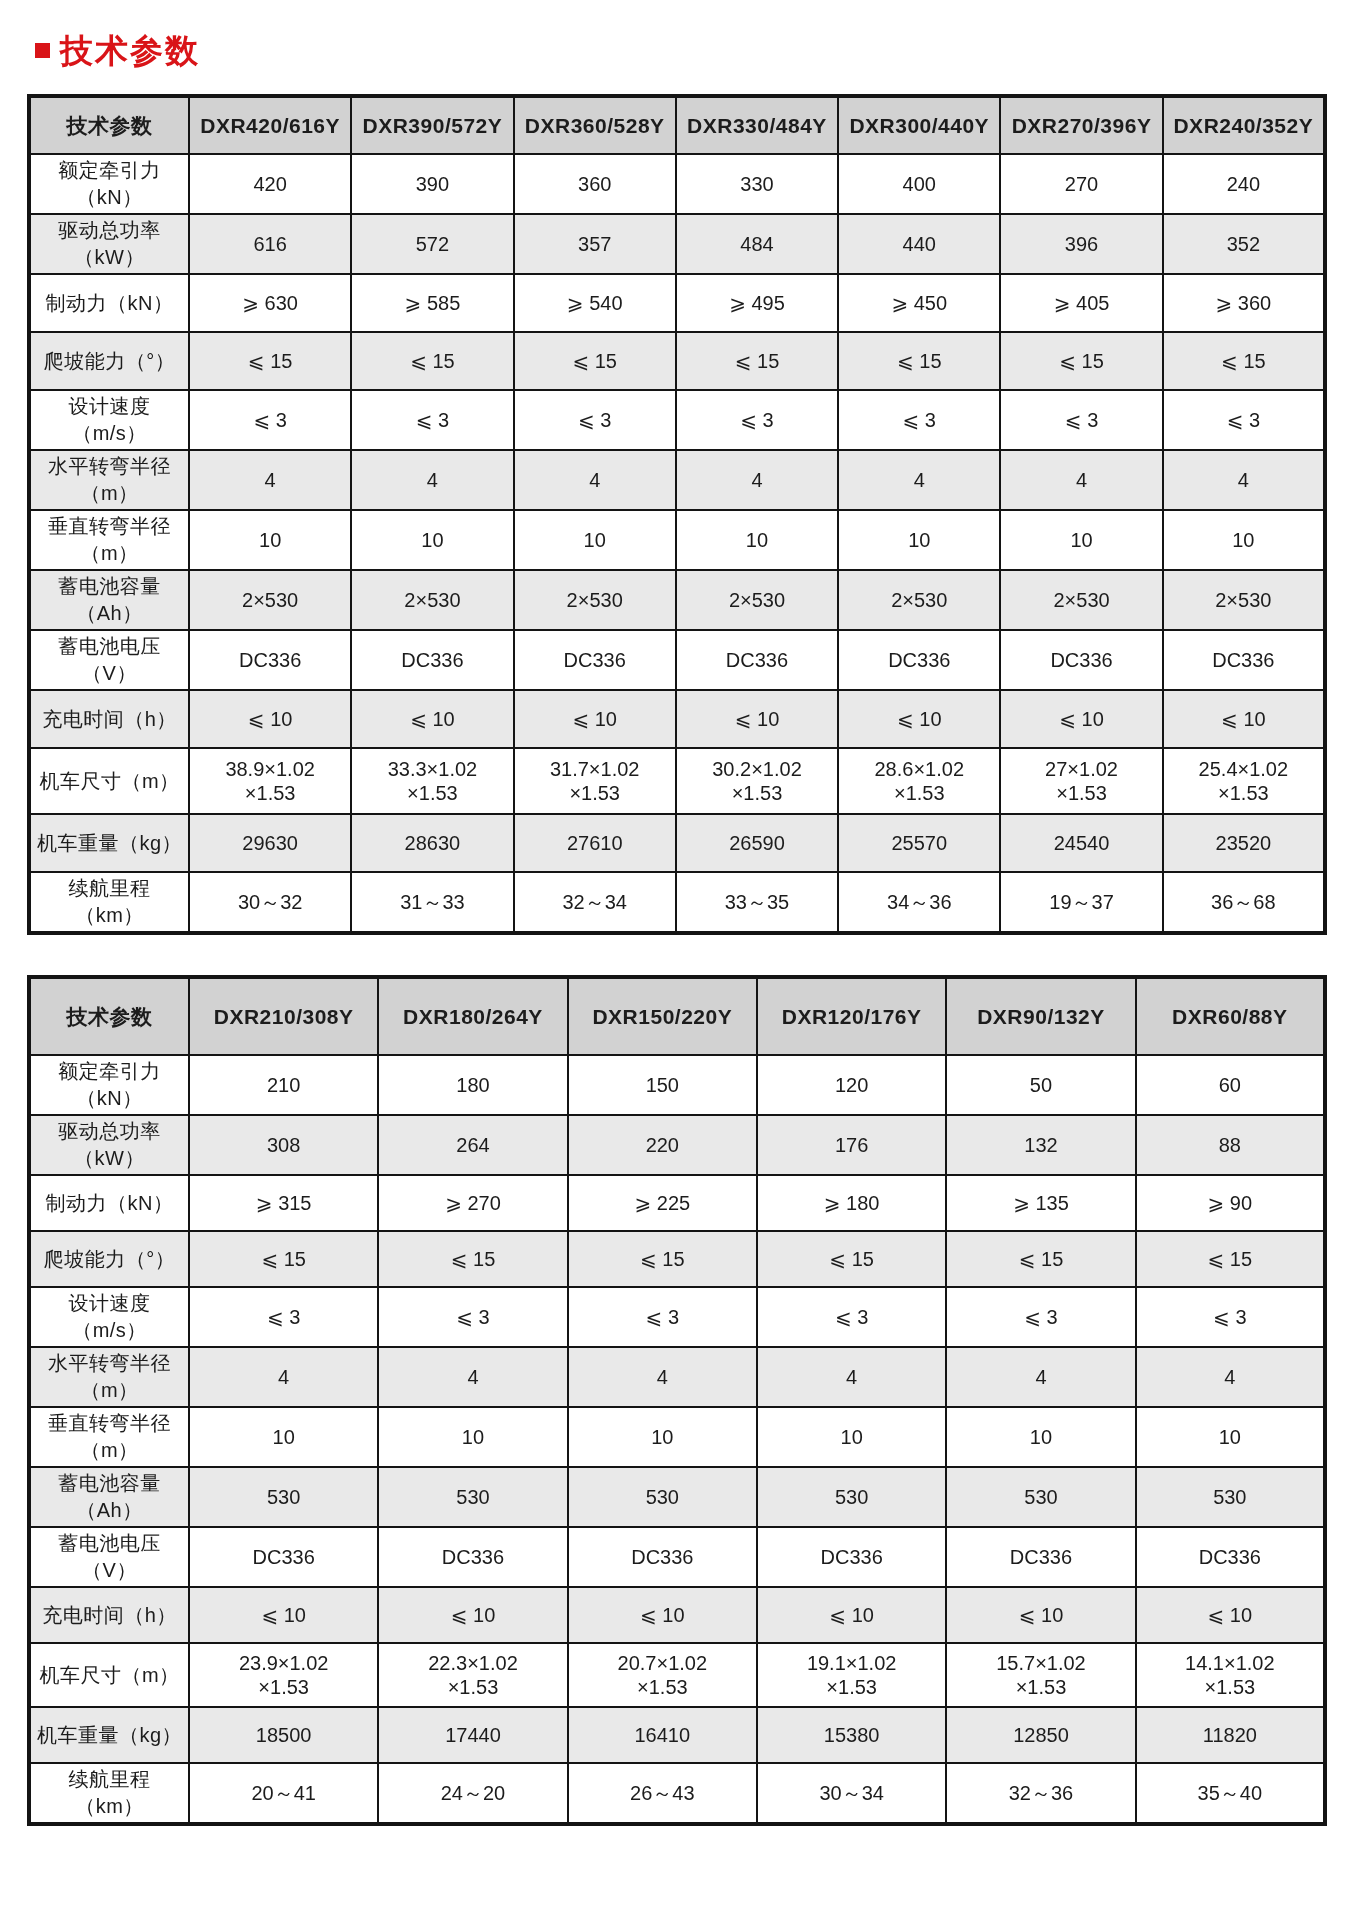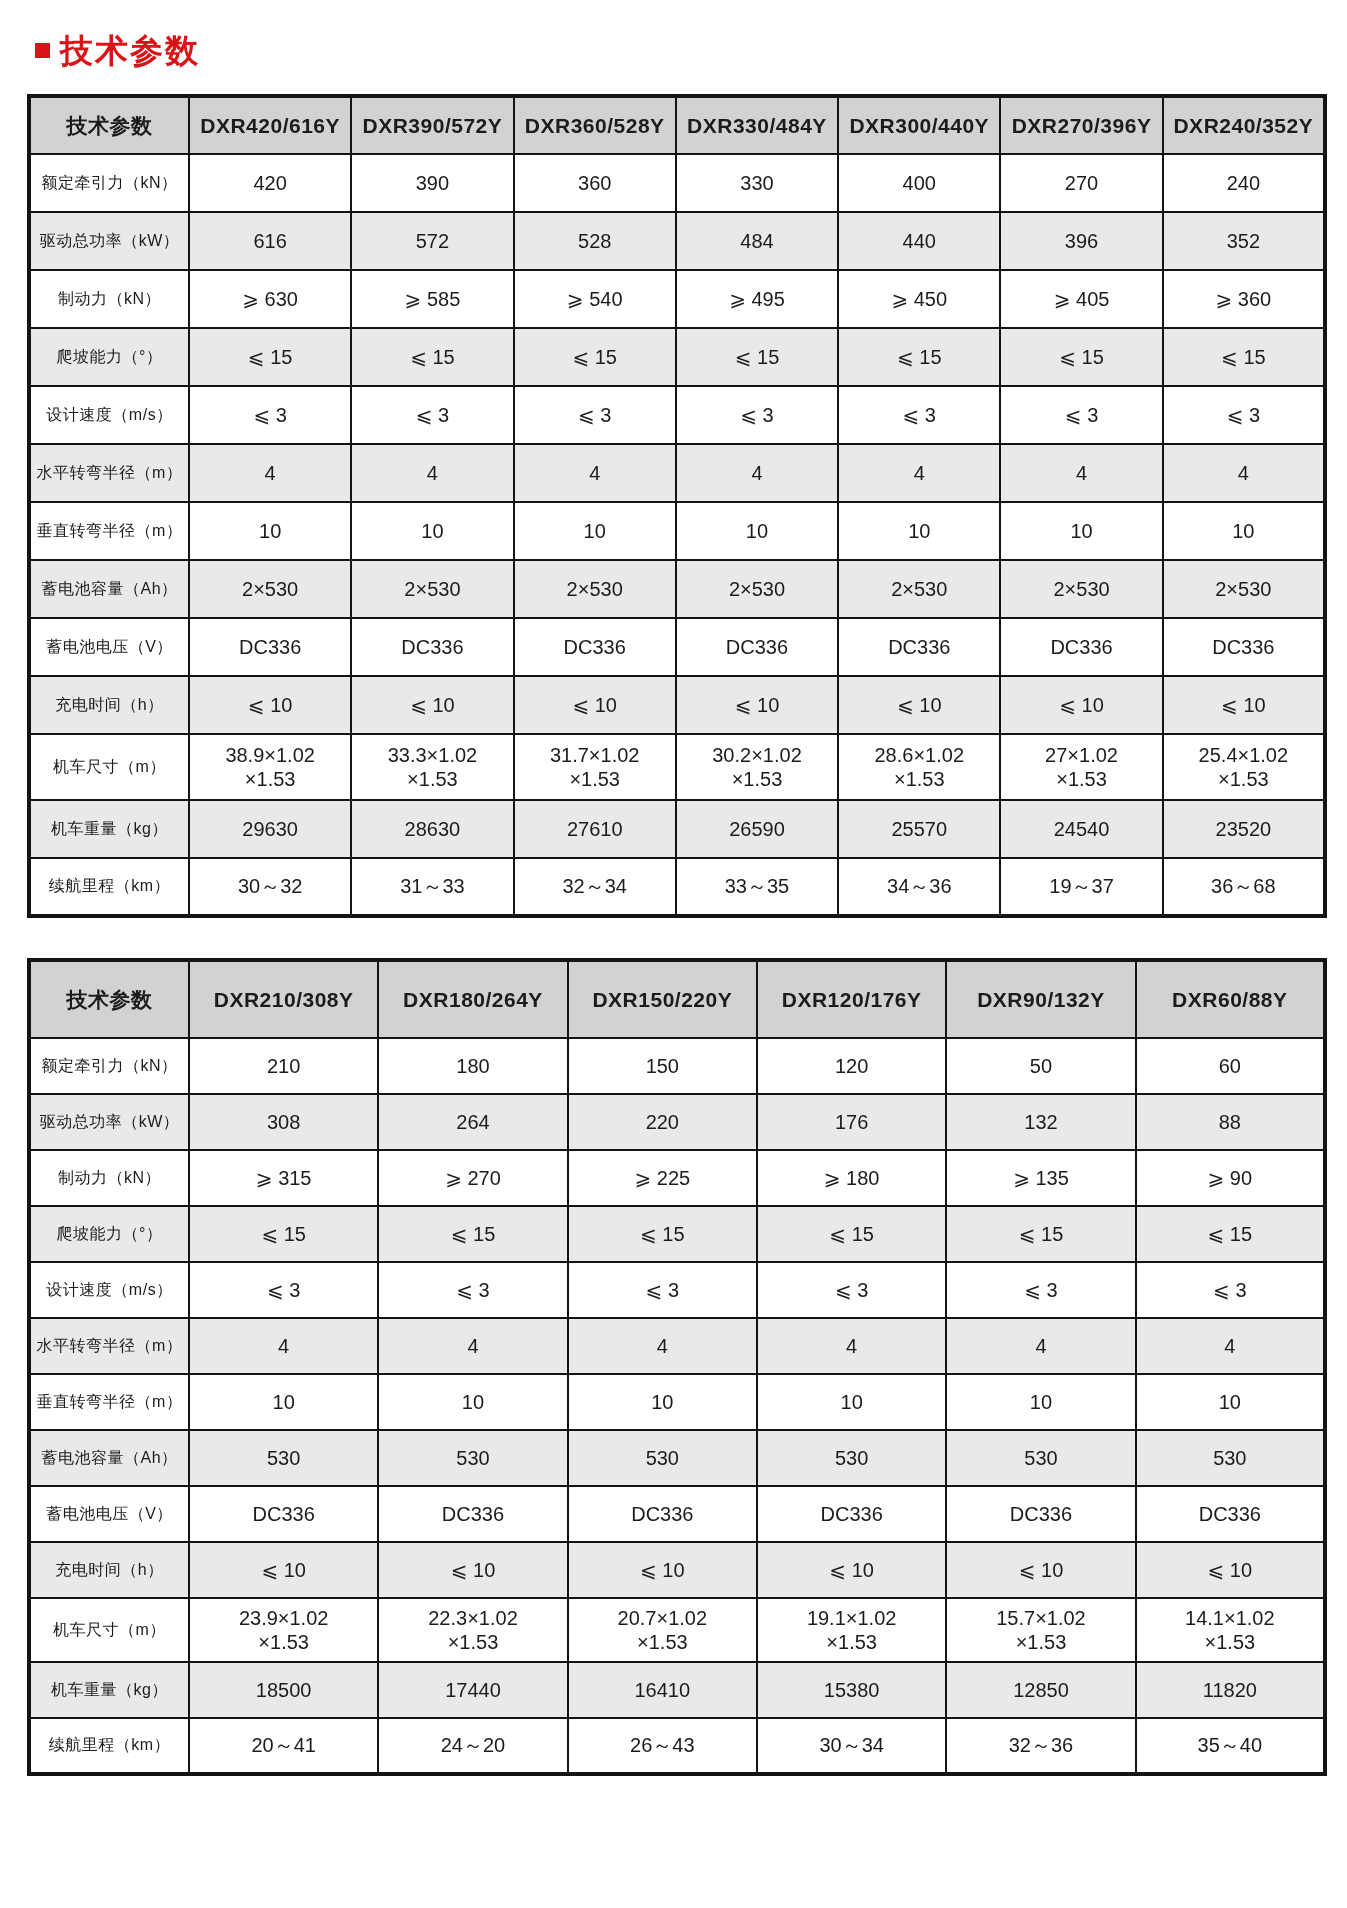--- a/index.html
+++ b/index.html
@@ -58,21 +58,21 @@
     background: #d2d2d2;
     font-size: 21px;
     font-weight: bold;
     letter-spacing: 0.5px;
   }
   table.spec-table td {
     font-size: 20px;
     font-weight: normal;
   }
   table.spec-table td.row-label {
-    font-size: 16px;
+    font-size: 20px;
     letter-spacing: 0.5px;
   }
   
   table.spec-table tbody tr:nth-child(even) td { background: #e9e9e9; }
   table.spec-table tbody tr:nth-child(odd) td { background: #ffffff; }
 
   .t1 th { height: 58px; }
   .t1 td { height: 58px; }
   .t1 tbody tr.dim-row td { height: 66px; line-height: 1.2; }
   .t2 th { height: 78px; }
@@ -119,21 +119,21 @@
           <td>360</td>
           <td>330</td>
           <td>400</td>
           <td>270</td>
           <td>240</td>
         </tr>
         <tr>
           <td class="row-label">驱动总功率（kW）</td>
           <td>616</td>
           <td>572</td>
-          <td>528</td>
+          <td>357</td>
           <td>484</td>
           <td>440</td>
           <td>396</td>
           <td>352</td>
         </tr>
         <tr>
           <td class="row-label">制动力（kN）</td>
           <td>⩾ 630</td>
           <td>⩾ 585</td>
           <td>⩾ 540</td>

